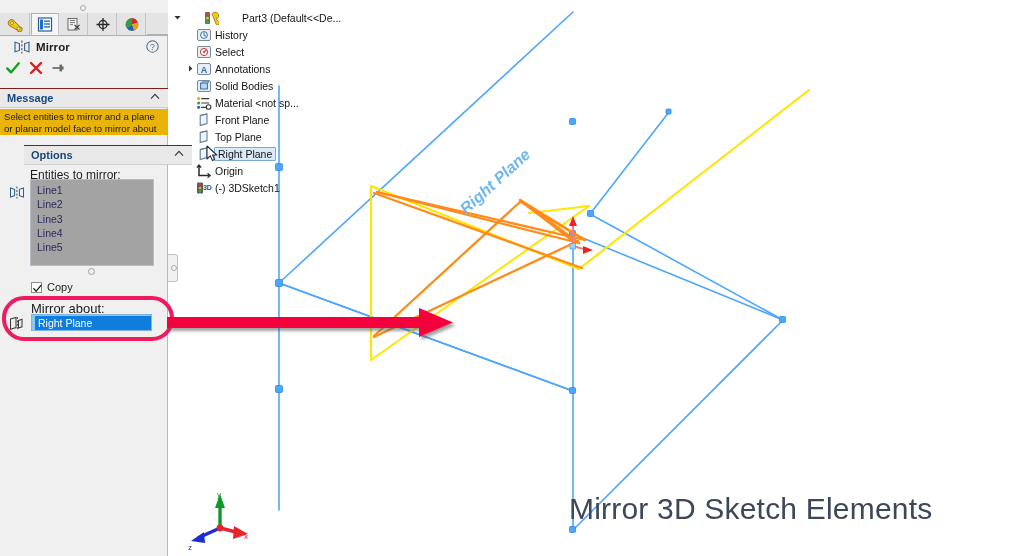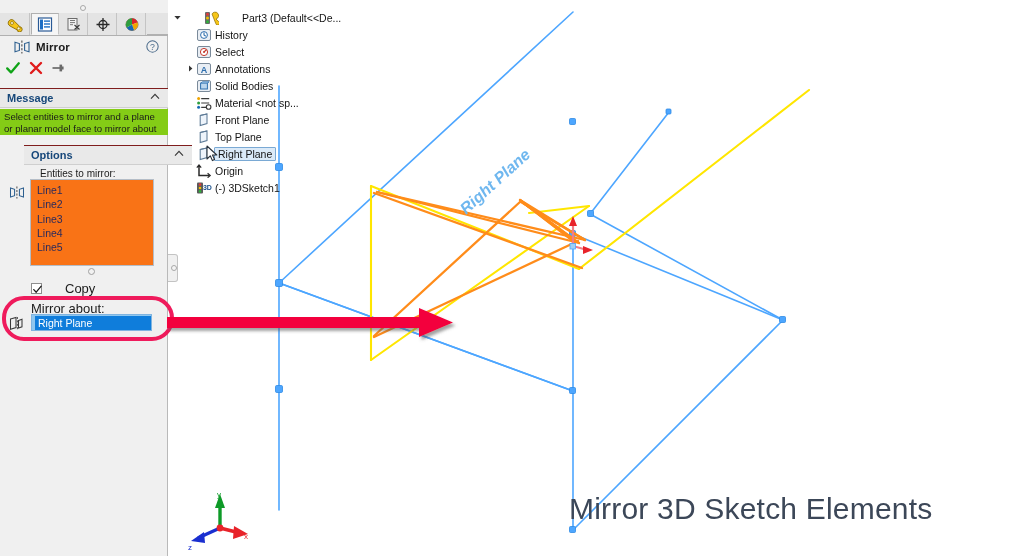--- a/index.html
+++ b/index.html
@@ -65,43 +65,43 @@
   .sec-hdr{
     position:absolute;left:0;width:168px;height:18px;
     background:#e9e9e9;border-top:1px solid #7f1d1d;border-bottom:1px solid #cfcfcf;
     display:flex;align-items:center;
   }
   .sec-hdr .lbl{margin-left:7px;font-size:11px;font-weight:bold;color:#16477a;}
   .sec-hdr .chev{position:absolute;right:8px;top:4px;}
 
   .msg-box{
     position:absolute;left:0;top:109px;width:168px;height:26px;
-    background:#84cc16;box-sizing:border-box;padding:2px 4px 0 4px;
+    background:#eab308;box-sizing:border-box;padding:2px 4px 0 4px;
   }
   .msg-box .line{font-size:9.6px;color:#1a1a1a;line-height:11.5px;}
 
   .opt-label{
-    position:absolute;left:40px;top:168px;font-size:10px;color:#1b1b1b;
+    position:absolute;left:30px;top:168px;font-size:12px;color:#1b1b1b;
   }
   .ent-icon{position:absolute;left:9px;top:186px;width:16px;height:13px;}
   .ent-list{
     position:absolute;left:30px;top:179px;width:124px;height:87px;
-    background:#f97316;border:1px solid #b4bdc7;box-sizing:border-box;
+    background:#a3a3a3;border:1px solid #b4bdc7;box-sizing:border-box;
     padding:3px 0 0 4px;overflow:hidden;
   }
   .ent-list .it{font-size:10.5px;color:#2b2b5c;line-height:14.3px;padding-left:2px;}
   .grip{
     position:absolute;left:88px;top:268px;width:5px;height:5px;
     border:1px solid #a0a0a0;border-radius:50%;background:#f2f2f2;
   }
 
   .copy-row{position:absolute;left:31px;top:281px;display:flex;align-items:center;cursor:pointer;}
   .cbx{width:11px;height:11px;border:1px solid #8d8d8d;background:#fff;box-sizing:border-box;position:relative;}
   .cbx svg{position:absolute;left:0px;top:0px;}
-  .copy-row .lbl{margin-left:23px;font-size:13px;color:#1b1b1b;}
+  .copy-row .lbl{margin-left:5px;font-size:11px;color:#1b1b1b;}
 
   .mirror-about-lbl{position:absolute;left:31px;top:301px;font-size:13px;color:#1b1b1b;}
   .plane-icon{position:absolute;left:8px;top:316px;width:16px;height:15px;}
   .plane-field{
     position:absolute;left:31px;top:314px;width:121px;height:17px;
     border:1px solid #7fb4e0;background:#8fc7ef;box-sizing:border-box;
     padding:1px 0 0 3px;
   }
   .plane-field .sel{
     display:block;background:#0f7ddb;color:#ffffff;font-size:10.5px;

